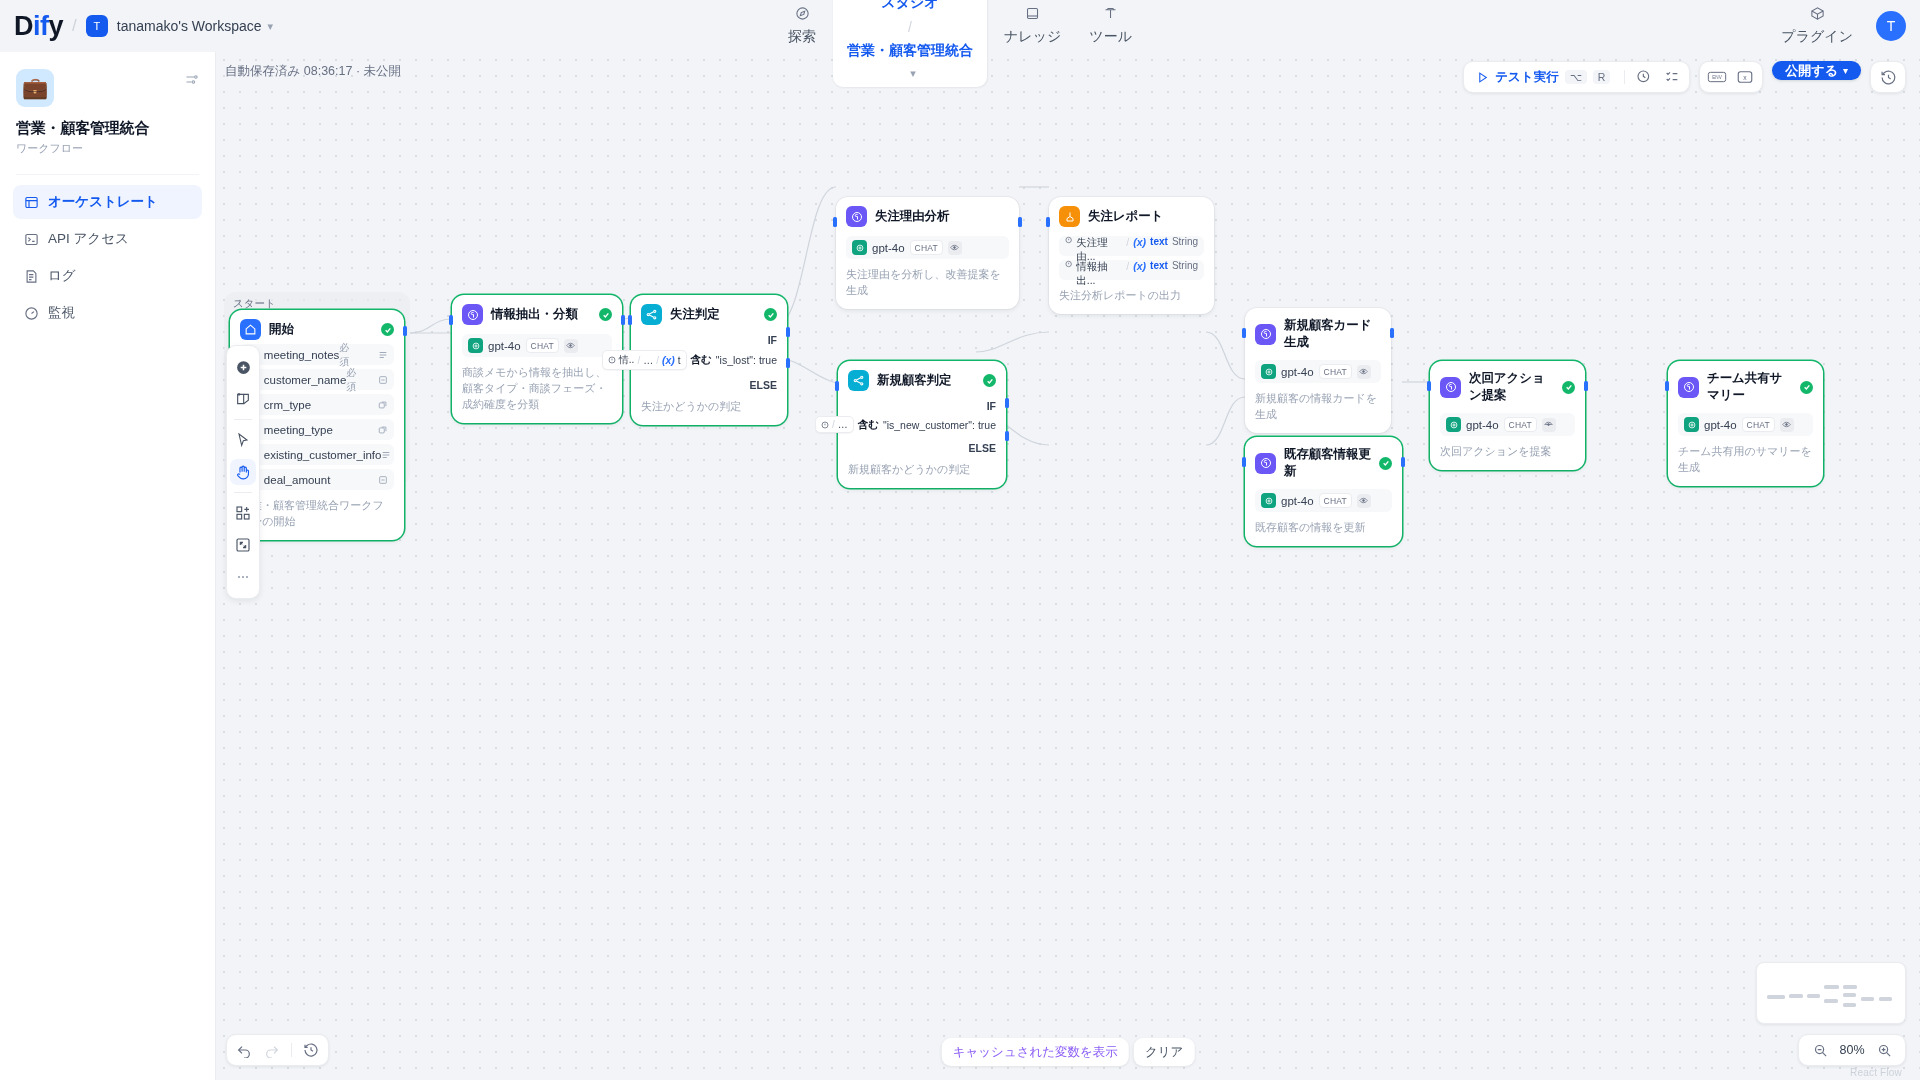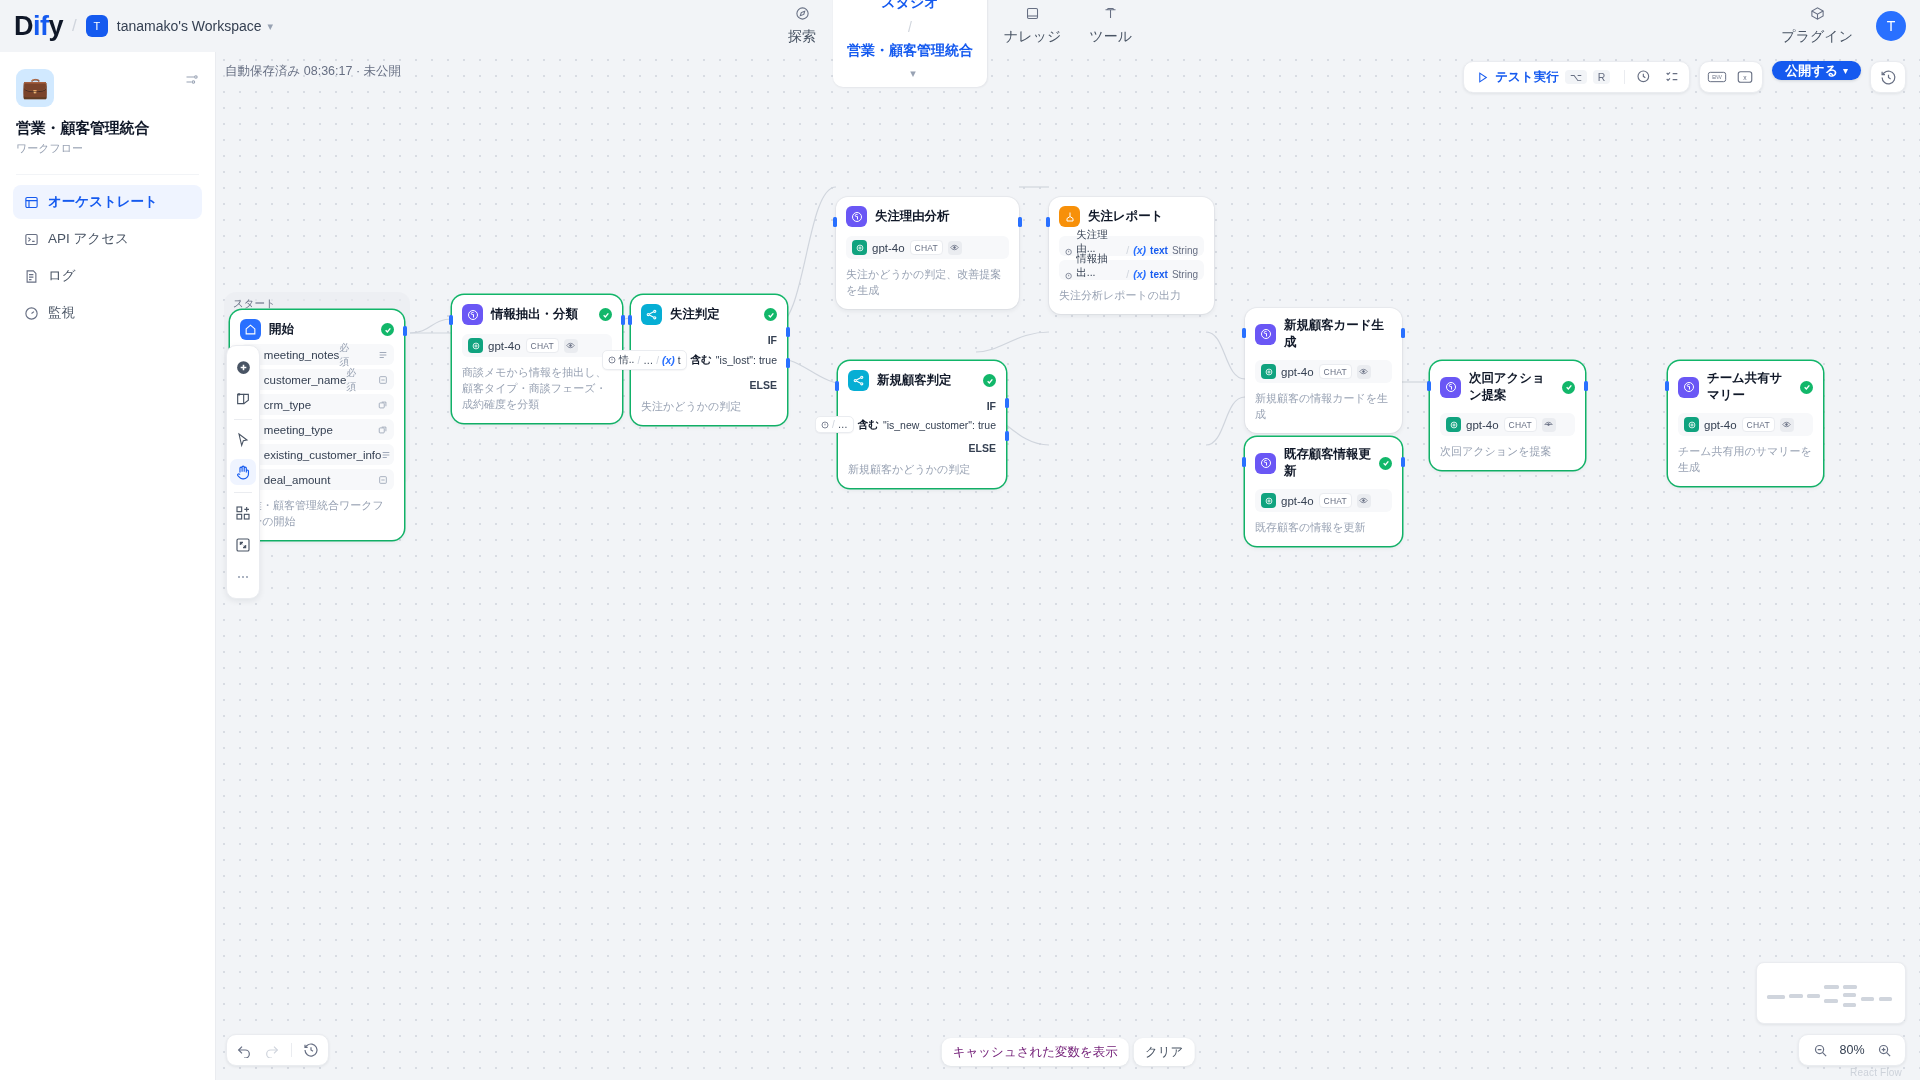--- a/index.html
+++ b/index.html
@@ -141,21 +141,21 @@
   
   #bottom-center {
     position: absolute; left: 50%; transform: translateX(-50%); bottom: 14px;
     display: flex; gap: 5px; z-index: 40;
   }
   .bc-btn {
     background: #fff; border-radius: 9px; height: 28px; padding: 0 11px;
     display: flex; align-items: center; font-size: 12.5px;
     box-shadow: 0 1px 3px rgba(16,24,40,0.08); cursor: pointer;
   }
-  .bc-blue { color: #701a75; font-weight: 500; }
+  .bc-blue { color: #8b5cf6; font-weight: 500; }
   .bc-grey { color: #495464; }
 
   
   #zoomctl {
     position: absolute; right: 14px; bottom: 14px; height: 32px;
     background: #fff; border: 1px solid #eaecf0; border-radius: 10px;
     box-shadow: 0 1px 3px rgba(16,24,40,0.08);
     display: flex; align-items: center; gap: 4px; padding: 0 8px; z-index: 40;
   }
   #zoomval { font-size: 12.5px; color: #354052; font-weight: 500; min-width: 30px; text-align: center; }
@@ -227,21 +227,21 @@
     font-size: 10.5px; color: #354052; justify-content: flex-end; white-space: nowrap;
   }
   .cond-chip {
     display: flex; align-items: center; gap: 3px; background: #fff;
     border: 1px solid #eaecf0; border-radius: 5px; padding: 2px 5px;
     font-size: 10px; color: #354052; box-shadow: 0 1px 1px rgba(16,24,40,0.04);
   }
   .cond-op { font-weight: 700; color: #101828; font-size: 10.5px; }
 
   .out-row {
-    display: flex; align-items: flex-end; gap: 4px; background: #f7f8fa;
+    display: flex; align-items: flex-start; gap: 4px; background: #f7f8fa;
     border-radius: 6px; height: 20px; padding: 0 6px; margin-top: 4px;
     font-size: 10.5px; color: #354052;
   }
   .out-sep { color: #d0d5dd; }
   .out-t { color: #155aef; font-weight: 700; font-size: 10px; }
   .out-type { color: #676f83; font-size: 10px; }
 
   
   .handle { position: absolute; width: 4px; height: 10px; background: #2970ff;
             border-radius: 1.5px; z-index: 12; }
@@ -681,21 +681,21 @@
       </span>
       <span class="m-name">gpt-4o</span>
       <span class="m-chat">CHAT</span>
       <span class="m-eye">
         <svg width="9" height="9" viewBox="0 0 24 24" fill="none" stroke="#676f83" stroke-width="2">
             <path d="M2 12s4-6 10-6 10 6 10 6-4 6-10 6S2 12 2 12z"></path>
             <circle cx="12" cy="12" r="2.5" fill="#676f83"></circle>
           </svg>
       </span>
     </div>
-    <div class="node-desc">失注かどうかの判定、改善提案を生成</div>
+    <div class="node-desc">失注理由を分析し、改善提案を生成</div>
     <div class="handle" style="left:-3px; top:20px;"></div>
     <div class="handle" style="right:-3px; top:20px;"></div>
   </div>
 
   <div class="node" style="left:833px; top:145px; width:165px;">
     <div class="node-head">
       <div class="node-ico ic-end">
         <svg width="12" height="12" viewBox="0 0 24 24" fill="none" stroke="#fff" stroke-width="2">
           <path d="M12 3v8M12 11l6 4M12 11l-6 4M6 15v5h12v-5"></path>
           </svg>
@@ -758,21 +758,21 @@
       <span class="cond-op">含む</span>
       <span>"is_new_customer": true</span>
     </div>
     <div class="branch-label">ELSE</div>
     <div class="node-desc">新規顧客かどうかの判定</div>
     <div class="handle" style="left:-3px; top:20px;"></div>
     <div class="handle" style="right:-3px; top:37px;"></div>
     <div class="handle" style="right:-3px; top:70px;"></div>
   </div>
 
-  <div class="node" style="left:1029px; top:256px; width:157px;">
+  <div class="node" style="left:1029px; top:256px; width:146px;">
     <div class="node-head">
       <div class="node-ico ic-llm">
         <svg width="12" height="12" viewBox="0 0 24 24" fill="none" stroke="#fff" stroke-width="2">
           <circle cx="12" cy="12" r="9"></circle>
             <path d="M13 7h-2.5a2 2 0 0 0 0 4H13v6"></path>
           </svg>
       </div>
       <div class="node-title">新規顧客カード生成</div>
     </div>
     <div class="model-row">

